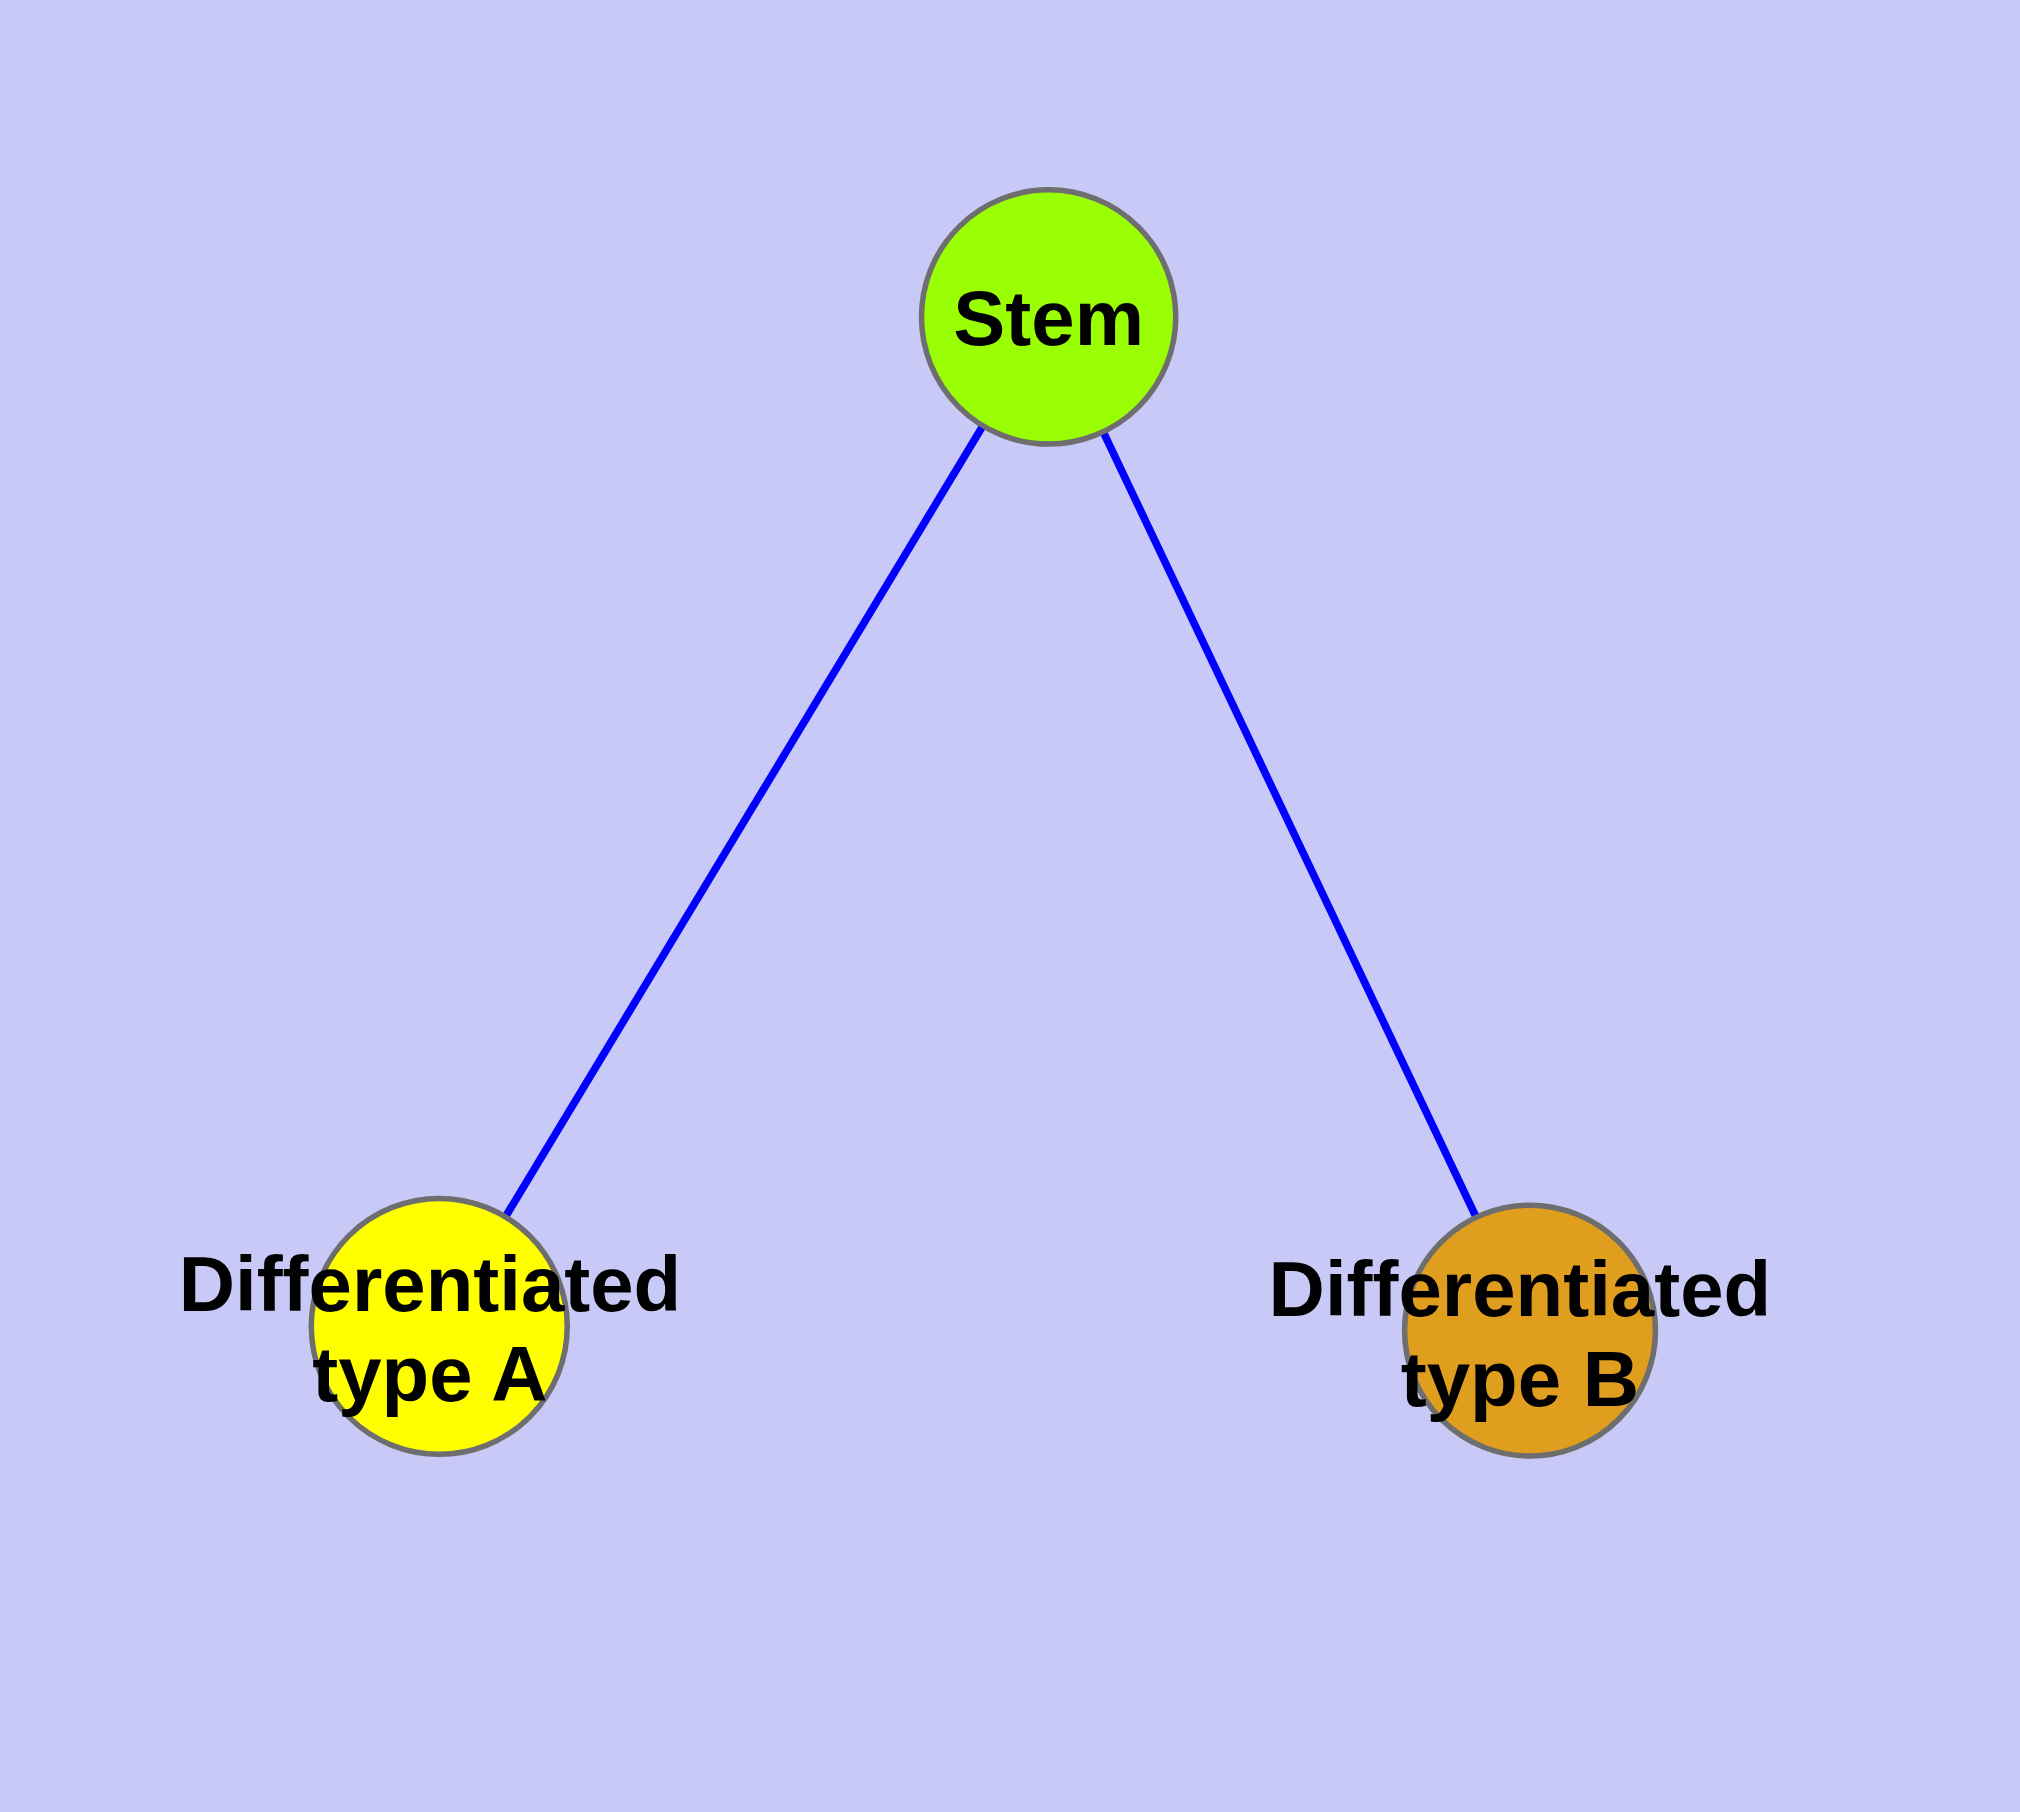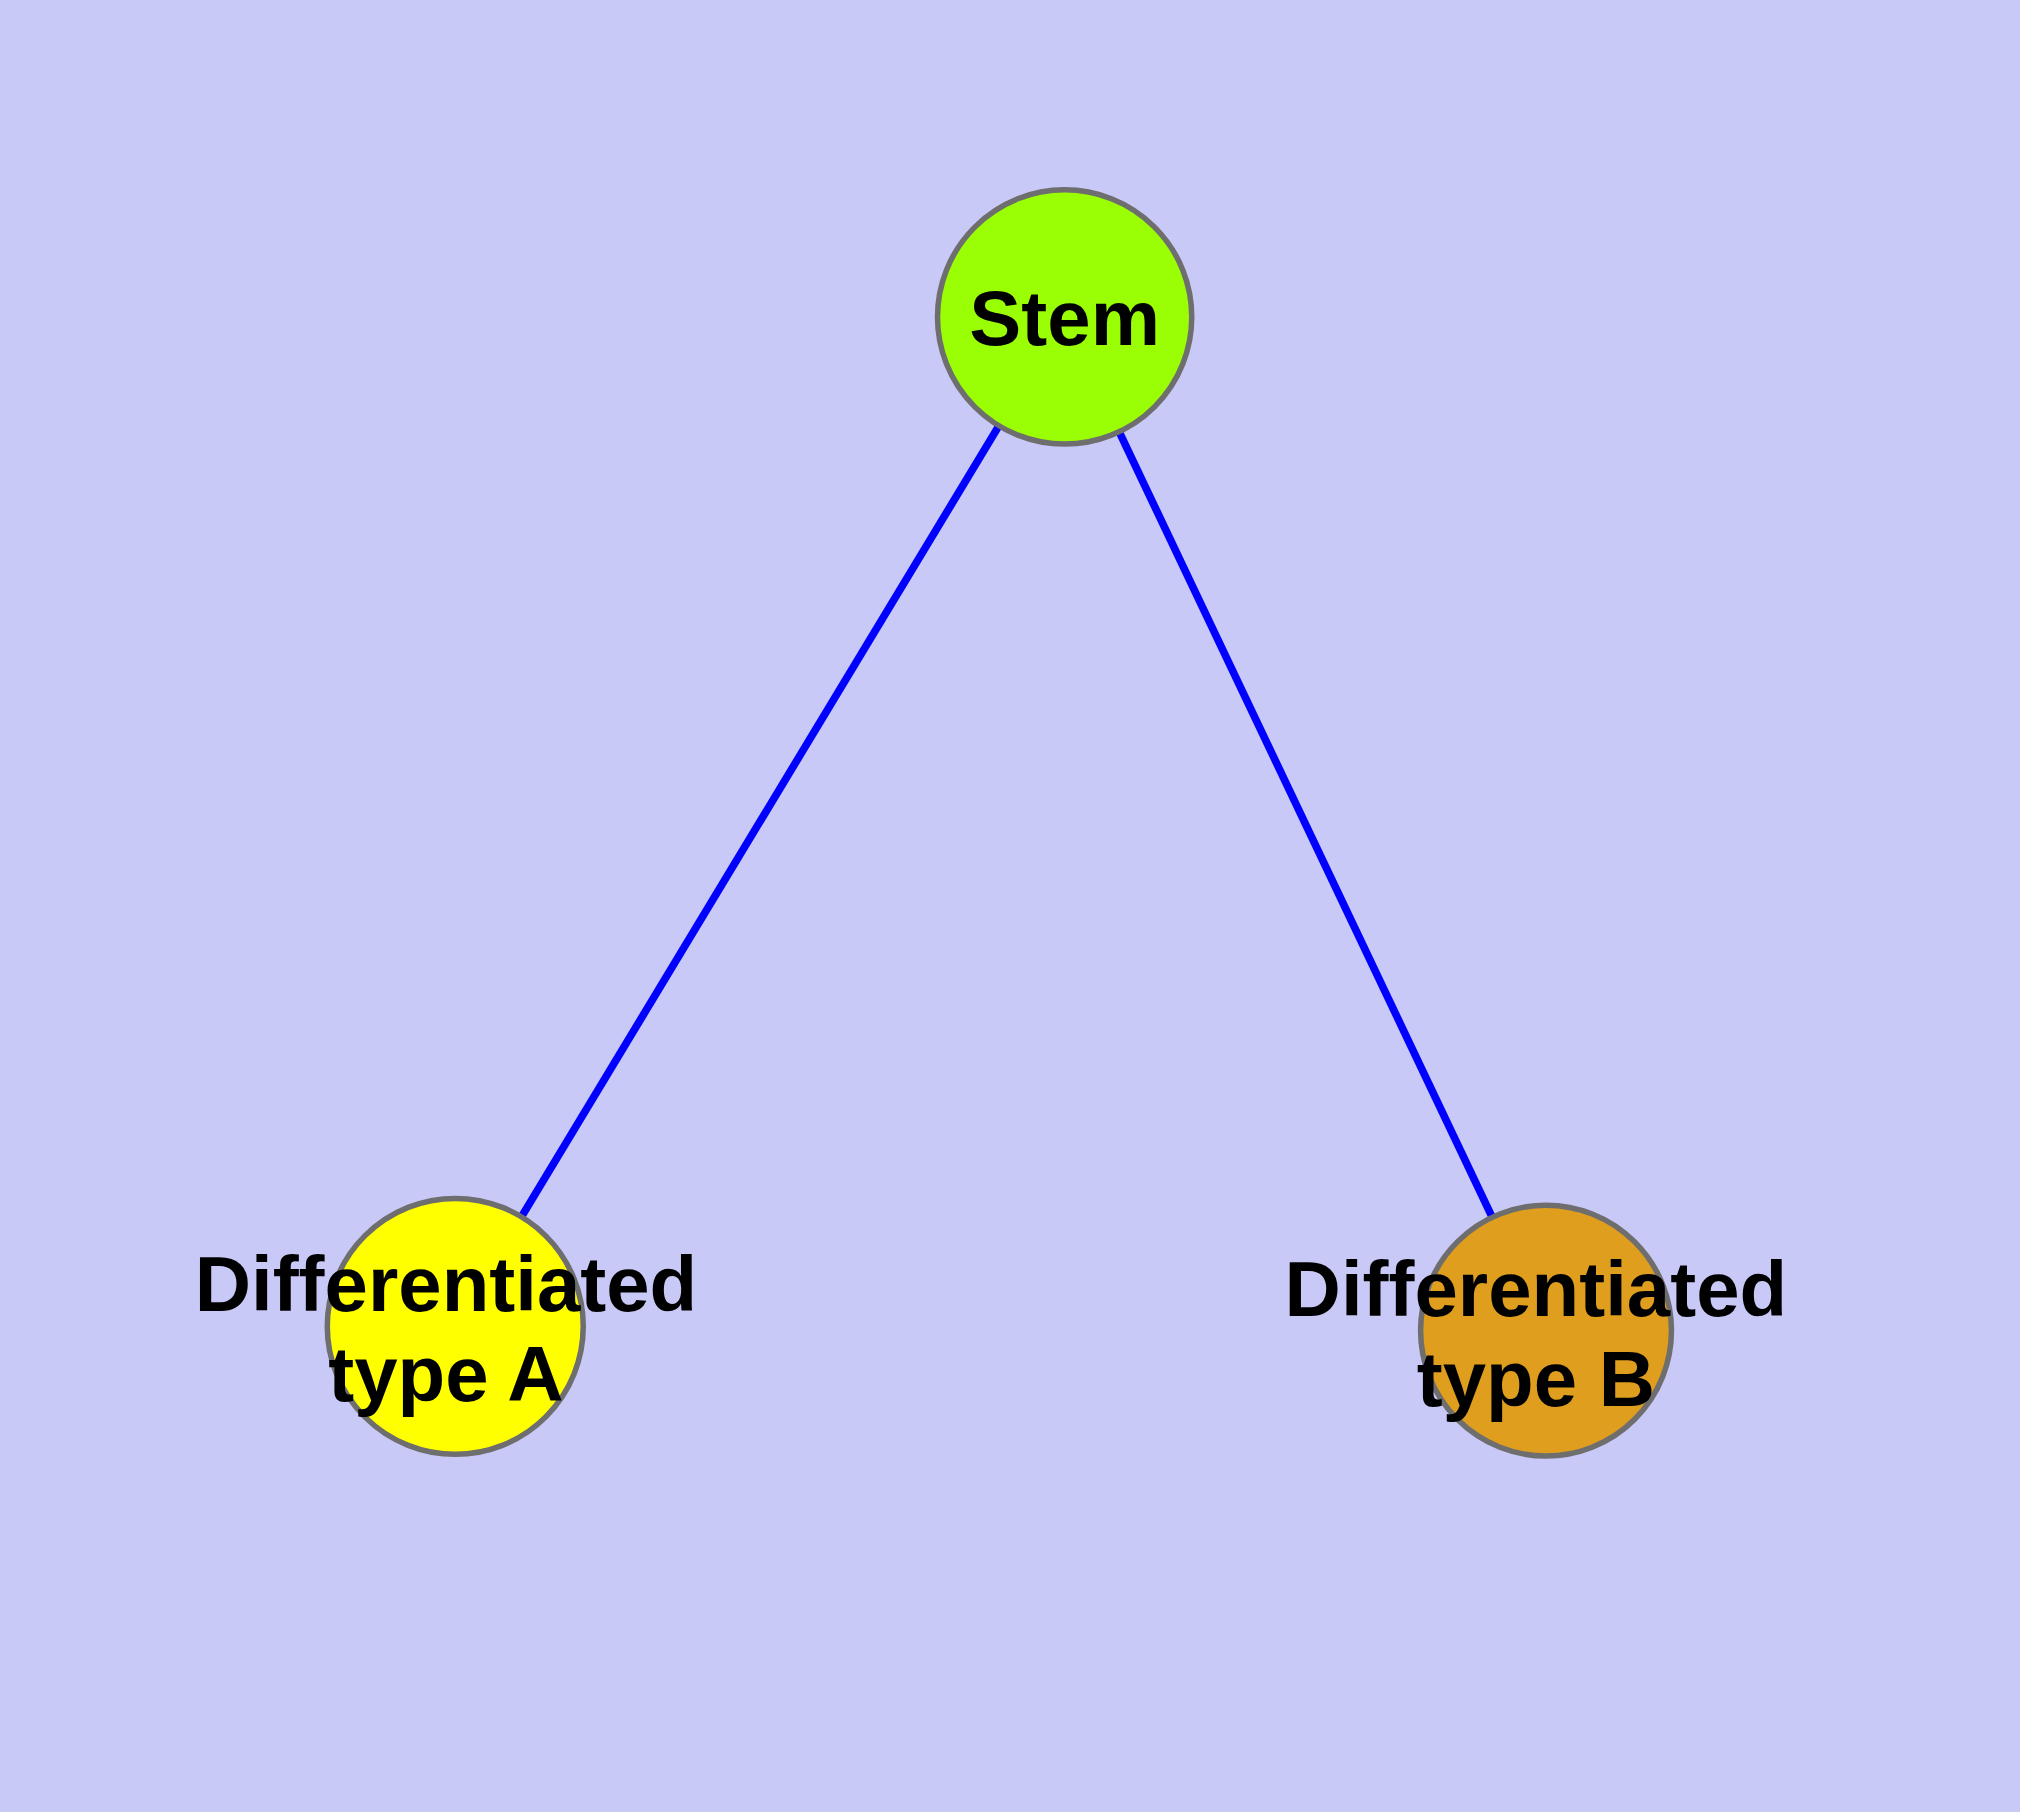--- a/index.html
+++ b/index.html
@@ -7,21 +7,20 @@
     padding: 0;
     width: 2021px;
     height: 1812px;
     overflow: hidden;
     font-family: "Liberation Sans", sans-serif;
   }
   .stage {
     position: relative;
     width: 1665px;
     height: 1812px;
-    margin-left: 16px;
   }
   svg.graph {
     position: absolute;
     inset: 0;
     display: block;
   }
   .node-label {
     font-family: "Liberation Sans", "DejaVu Sans", sans-serif;
     font-weight: bold;
     font-size: 92px;

